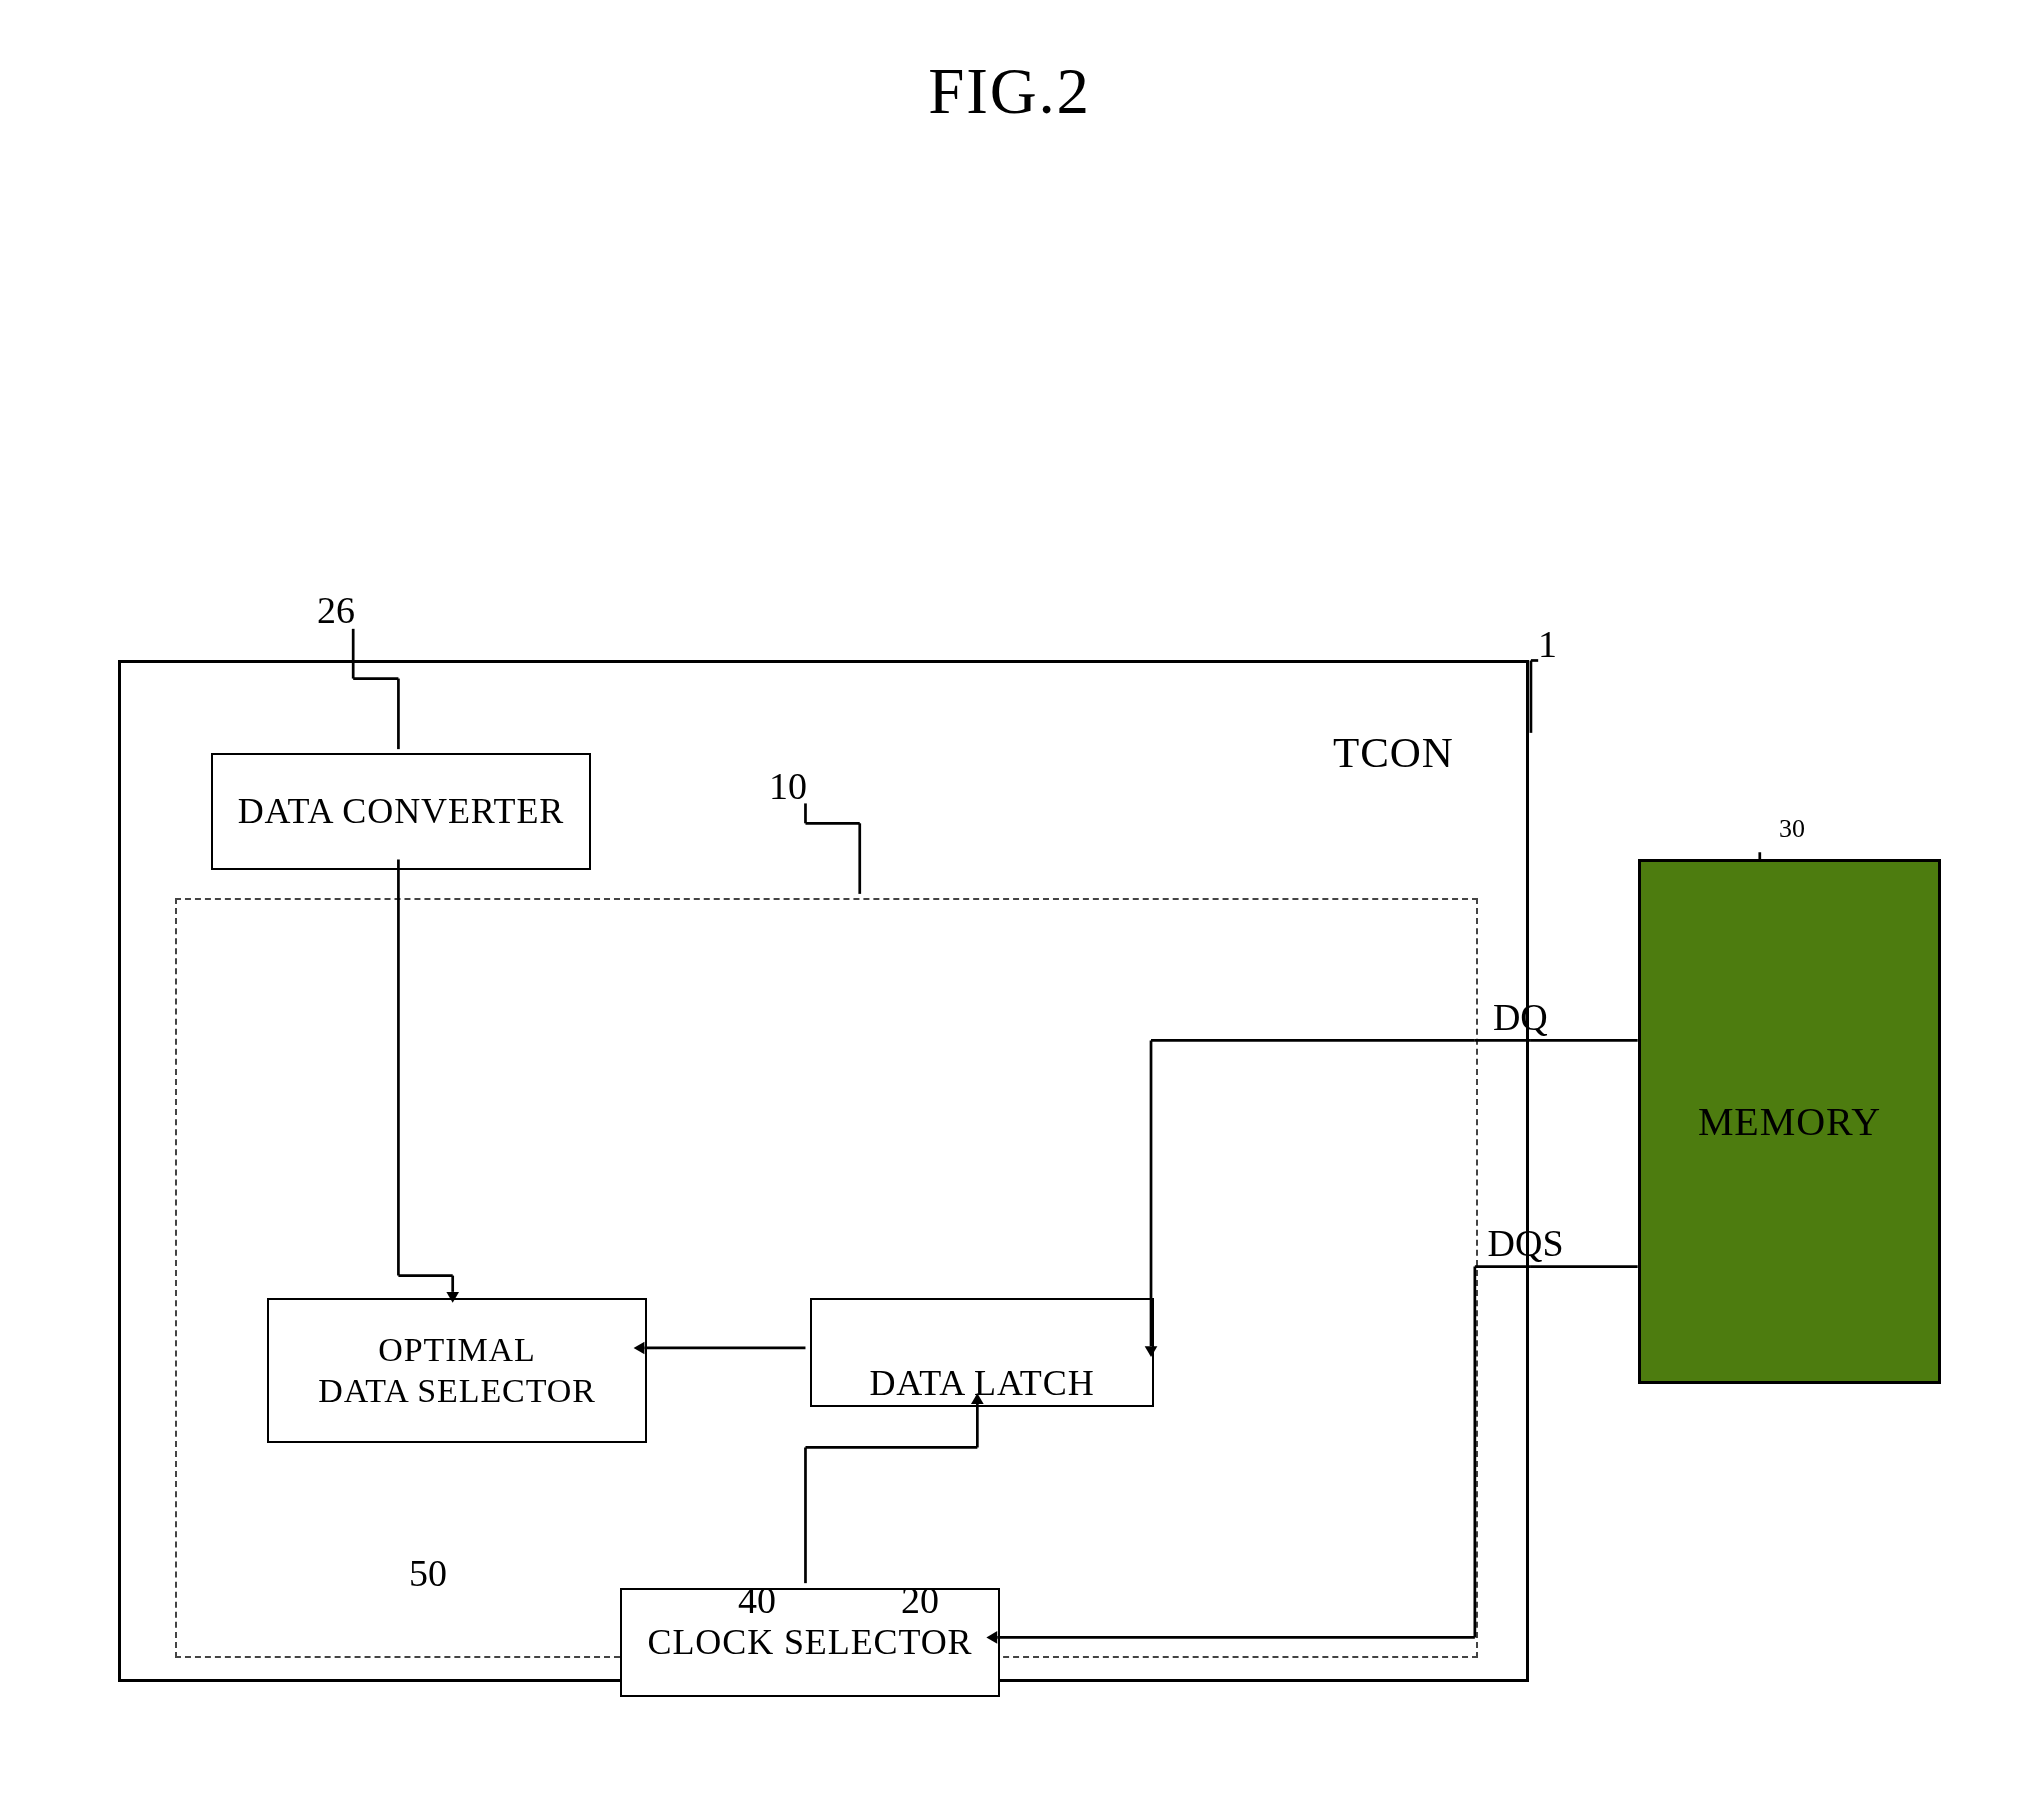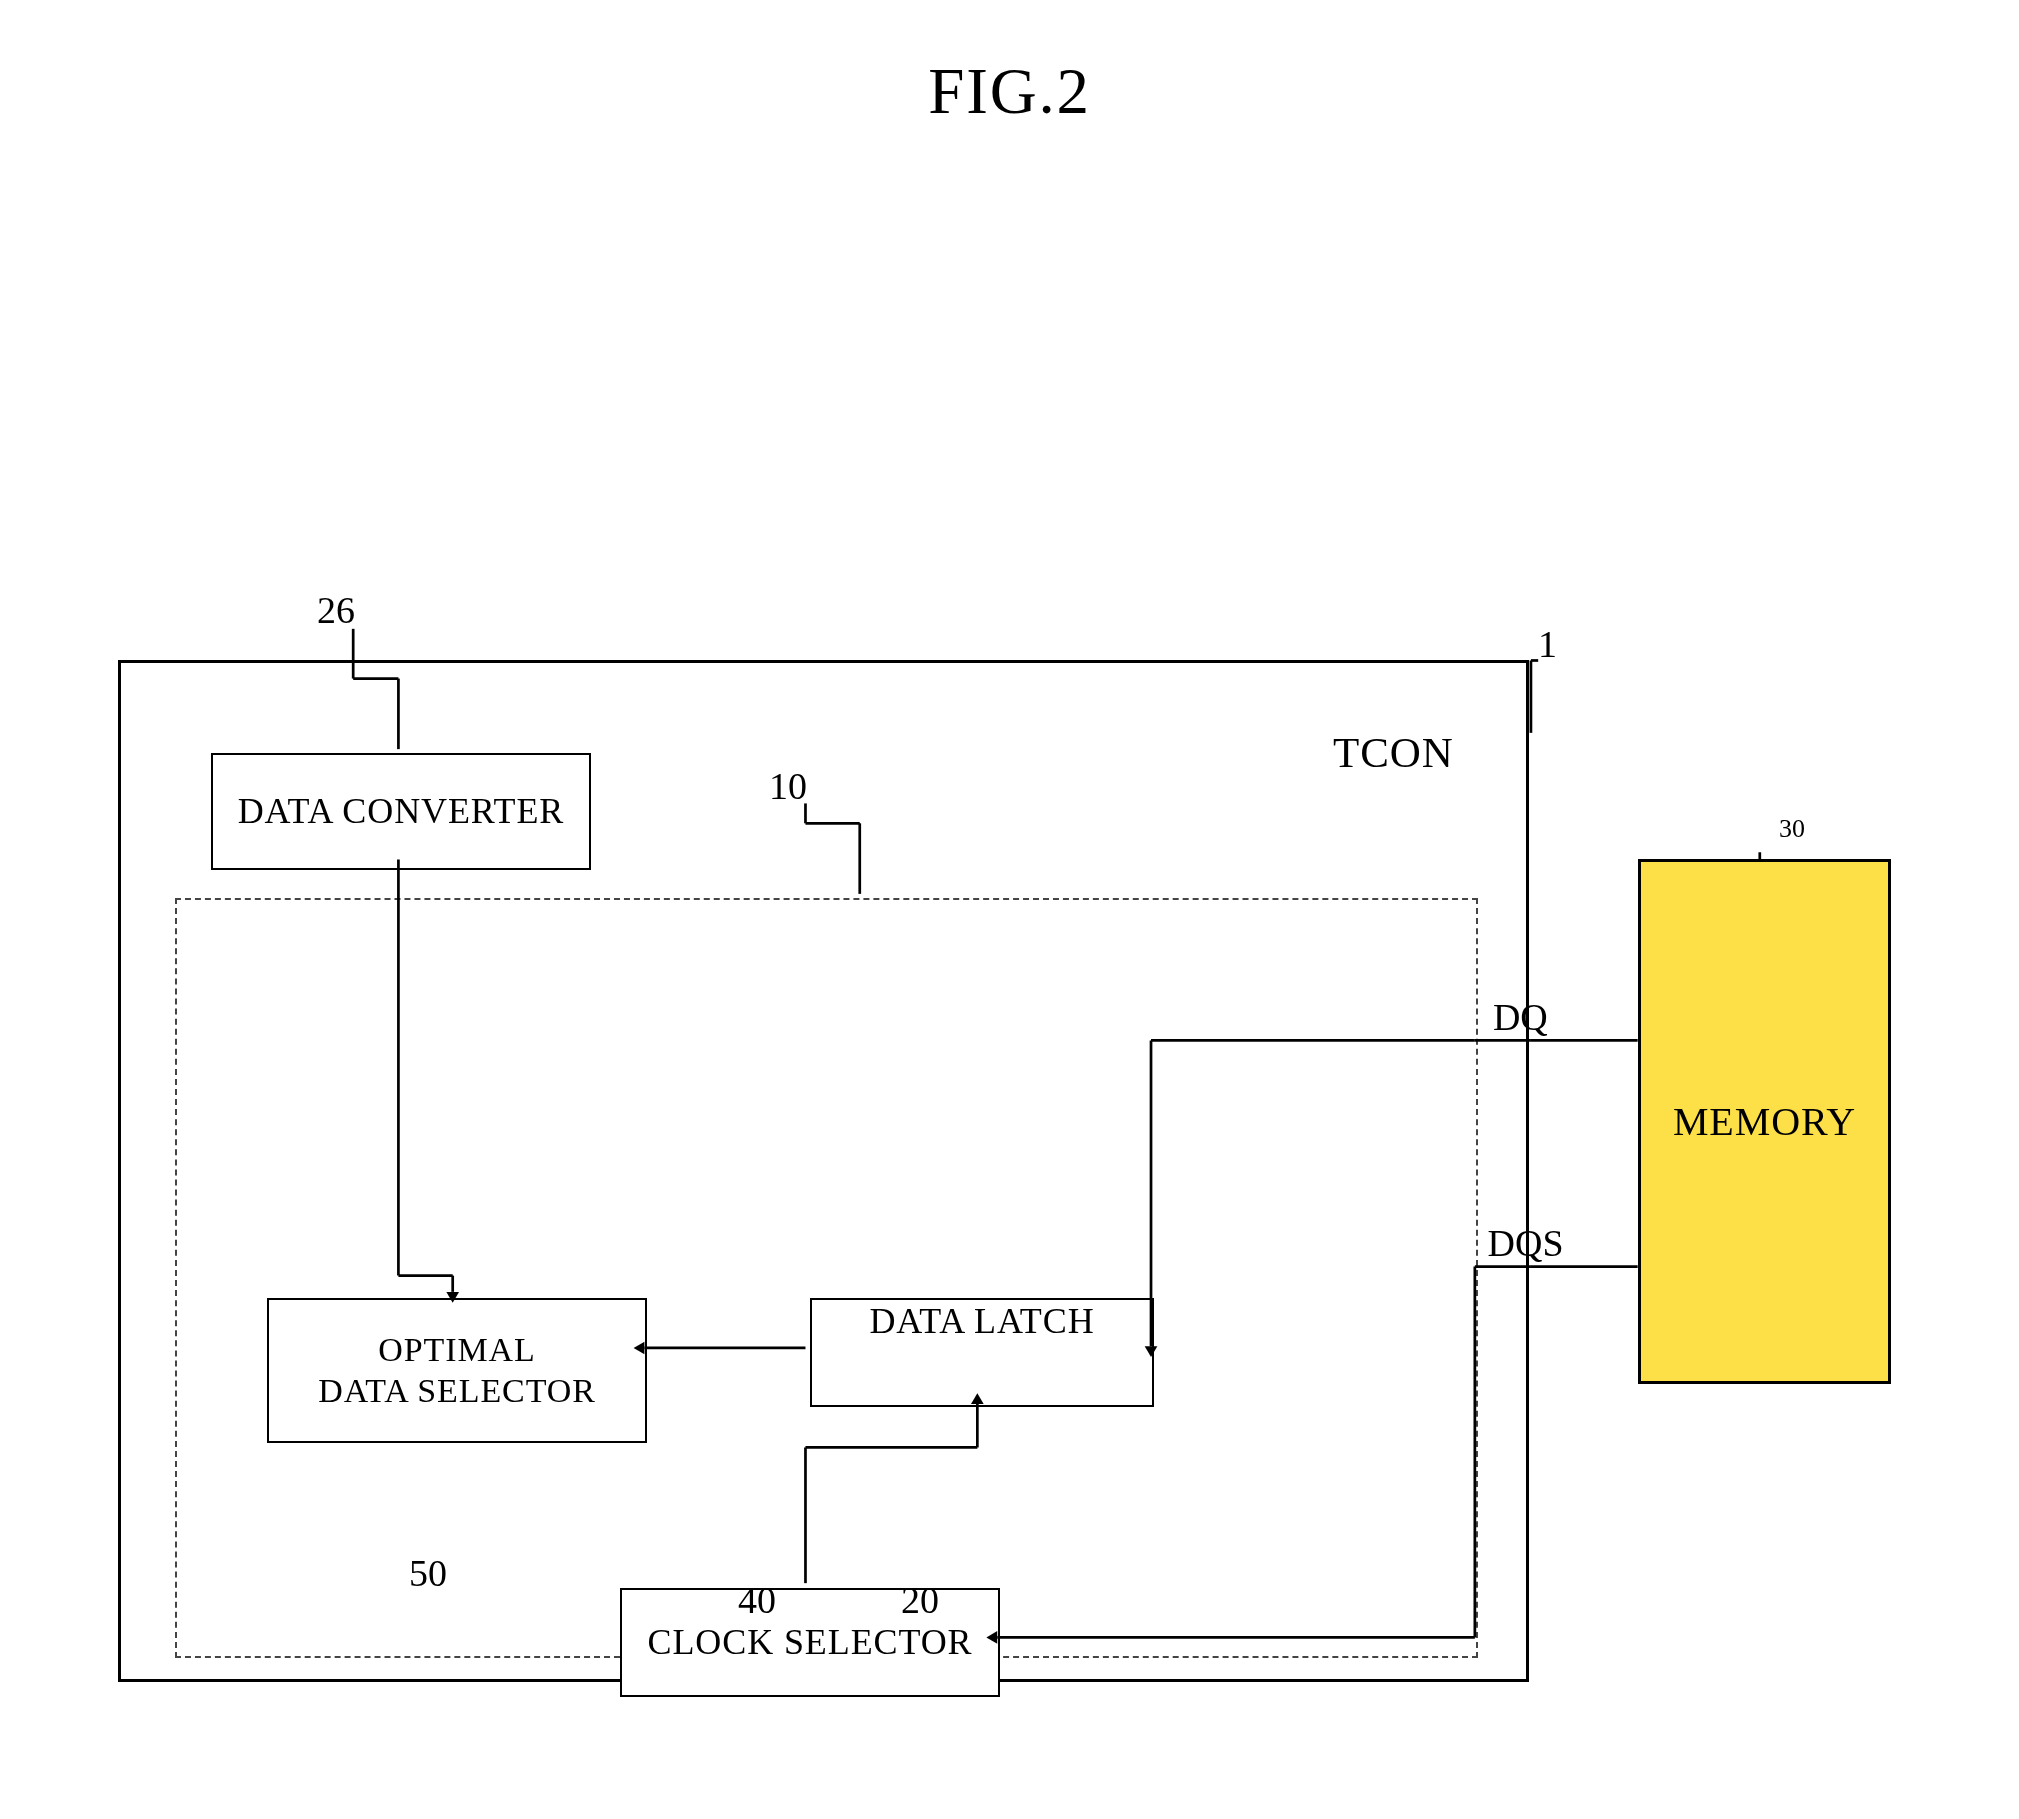--- a/index.html
+++ b/index.html
@@ -129,21 +129,21 @@
 
     
     .data-latch-box {
       position: absolute;
       top: 398px;
       left: 633px;
       width: 344px;
       height: 109px;
       border: 2.7px solid #000;
       display: flex;
-      align-items: flex-start;
+      align-items: flex-end;
       justify-content: center;
       background: #fff;
     }
 
     
     .clock-converter-box {
       position: absolute;
       top: 688px;
       left: 443px;
       width: 380px;
@@ -153,27 +153,27 @@
       align-items: center;
       justify-content: center;
       background: #fff;
     }
 
     
     .memory-box {
       position: absolute;
       top: 271px;
       left: 1520px;
-      width: 253px;
+      width: 303px;
       height: 525px;
       border: 3.6px solid #000;
       display: flex;
       align-items: center;
       justify-content: center;
-      background: #fde047;
+      background: #4d7c0f;
     }
 
     .memory-label {
       font-size: 40px;
       font-weight: normal;
       letter-spacing: 0.9px;
     }
 
     
     .ref-30 {

